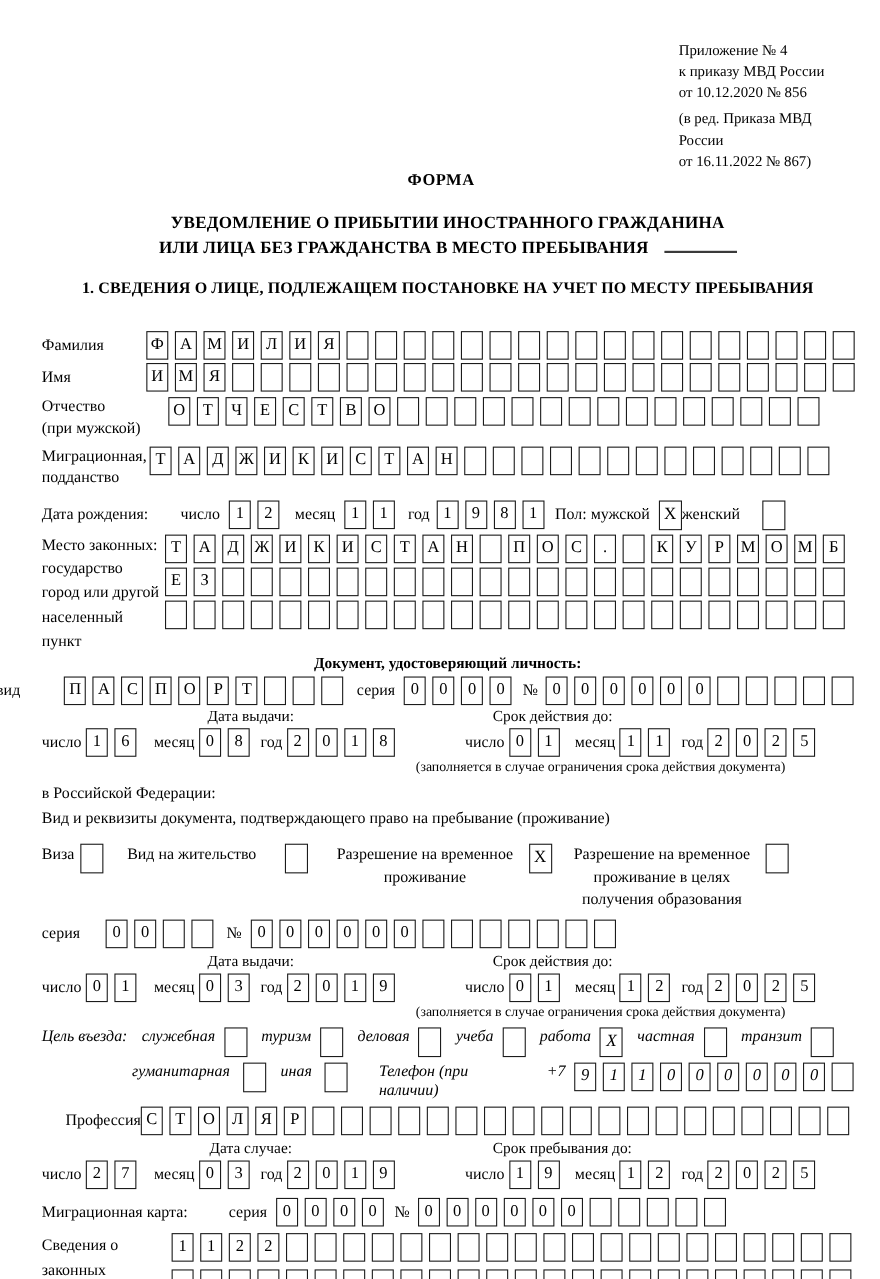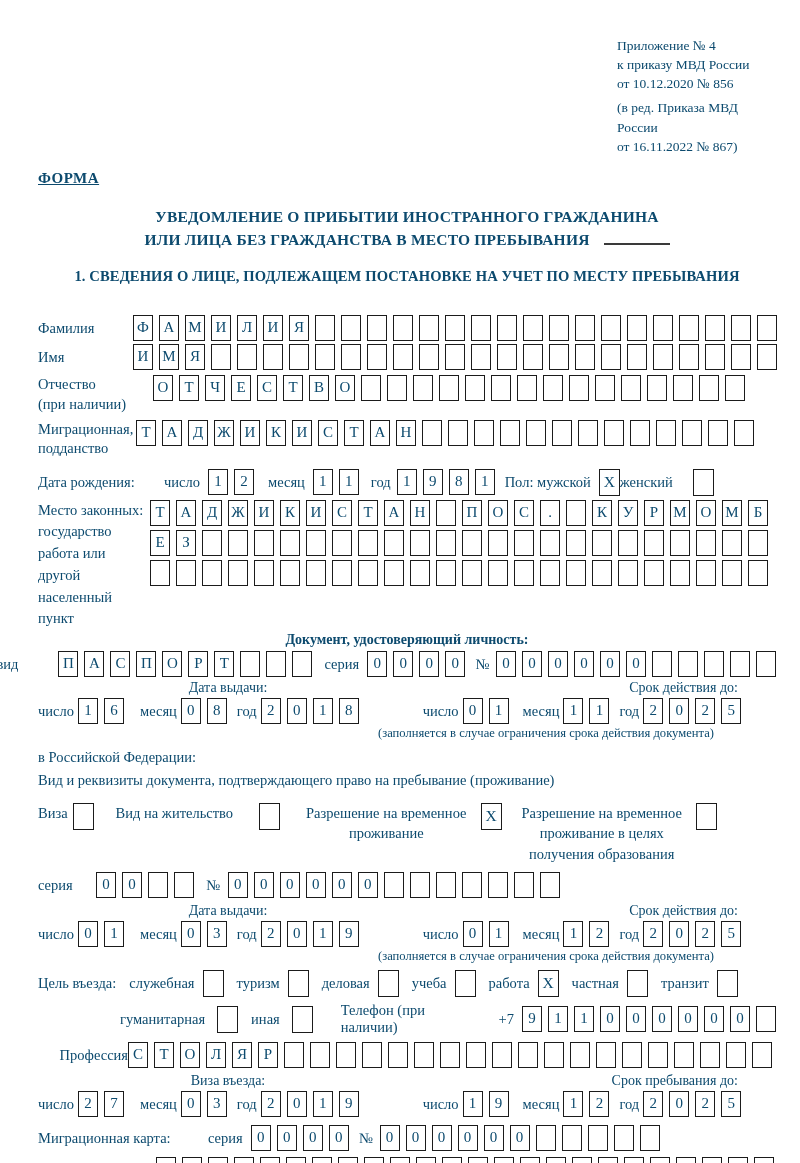--- a/index.html
+++ b/index.html
@@ -1,25 +1,25 @@
 <!DOCTYPE html>
 <html><head>
 <meta charset="utf-8">
 <style>
   * { margin:0; padding:0; box-sizing:border-box; }
   body { background:#888; }
   .page {
     width:800px; height:1163px; margin:0 auto; background:#ffffff;
-    font-family:"Liberation Serif","DejaVu Serif",serif; color:#0c4a6e;
+    font-family:"Liberation Serif","DejaVu Serif",serif; color:#000000;
     padding:36px 24px 20px 38px; overflow:hidden; position:relative;
   }
   
   .appendix { margin-left:579px; font-size:13.5px; line-height:1.42; }
   .appendix .ed { margin-top:5px; }
-  .forma { text-align:left; padding-right:12px; font-weight:bold; font-size:15px; margin-top:14px; letter-spacing:.5px;text-decoration:underline; }
+  .forma { text-align:center; padding-right:12px; font-weight:bold; font-size:15px; letter-spacing:.5px; }
   .title { text-align:center; font-weight:bold; font-size:15.5px; line-height:1.5; margin-top:18px; letter-spacing:.2px; }
   .blank-line { display:inline-block; width:66px; border-bottom:2.5px solid #3a3a3a; margin-left:14px; }
   .sec1 { font-weight:bold; font-size:14.6px; margin-top:17px; text-align:center; letter-spacing:.1px; }
 
   
   .row { display:flex; align-items:center; }
   .row.top { align-items:flex-start; }
   .lbl { font-size:14.5px; flex:0 0 auto; }
   .lbl2 { font-size:14.5px; line-height:1.35; }
   .cells { display:flex; gap:6px; flex-wrap:nowrap; }
@@ -32,33 +32,33 @@
     text-align:center; font-size:15.5px; line-height:23px; flex:0 0 auto;
   }
   .w95 { width:95px; } .w115 { width:115px; } .w98 { width:98px; } .w112 { width:112px; }
   .w85 { width:85px; } .w100 { width:100px; }
   .mt3 { margin-top:3px; } .mt5 { margin-top:5px; }
 
   
   .dates { margin-top:3px; }
   .dates .heads { display:flex; font-size:14px; }
   .dates .heads .h1 { width:340px; text-align:center; padding-left:40px; }
-  .dates .heads .h2 { width:360px; text-align:right; padding-left:70px; }
+  .dates .heads .h2 { width:360px; text-align:left; padding-left:70px; }
   .drow { display:flex; align-items:center; margin-top:2px; }
   .drow .dlbl { font-size:14.5px; margin-right:4px; }
   .dnote { font-size:12.6px; margin-top:2px; padding-left:340px; white-space:nowrap; }
 
   .para { font-size:14.5px; line-height:1.55; margin-top:5px; }
 
   .optrow { display:flex; align-items:flex-start; margin-top:12px; font-size:14.5px; }
   .opt { display:flex; align-items:flex-start; }
   .opt .ol { text-align:center; line-height:1.4; }
   .opt .cbox { margin-left:9px; margin-top:0; }
 
-  .goalrow { display:flex; align-items:center; font-size:14.5px; margin-top:6px; }
+  .goalrow { display:flex; font-size:14.5px; margin-top:6px;font-style:italic; }
   .goalrow .cbox, .sexbox { margin-left:8px; }
   .goalrow .og { margin-left:13px; }
 </style>
 </head>
 <body>
 
 <div class="page">
 
   <div class="appendix">
     <div>Приложение № 4</div>
@@ -135,21 +135,21 @@
         <span class="cell"></span>
         <span class="cell"></span>
         <span class="cell"></span>
         <span class="cell"></span>
       </div>
   </div>
 
   <div class="row top mt5">
     <div class="lbl2 w115">
       <div>Отчество</div>
-      <div>(при наличии)</div>
+      <div>(при мужской)</div>
     </div>
     <div class="cells">
         <span class="cell">О</span>
         <span class="cell">Т</span>
         <span class="cell">Ч</span>
         <span class="cell">Е</span>
         <span class="cell">С</span>
         <span class="cell">Т</span>
         <span class="cell">В</span>
         <span class="cell">О</span>
@@ -226,21 +226,21 @@
     <span class="lbl" style="margin-left:10px;"><span>Пол:</span> <span>мужской</span></span>
     <span class="cbox sexbox">X</span>
     <span class="lbl" style="">женский</span>
     <span class="cbox sexbox" style="margin-left:20px;"></span>
   </div>
 
   <div class="row top" style="margin-top:4px;">
     <div class="lbl2 w112" style="line-height:1.5;">
       <div>Место законных:</div>
       <div>государство</div>
-      <div>работа или другой</div>
+      <div>город или другой</div>
       <div>населенный пункт</div>
     </div>
     <div>
       <div class="cells">
           <span class="cell">Т</span>
           <span class="cell">А</span>
           <span class="cell">Д</span>
           <span class="cell">Ж</span>
           <span class="cell">И</span>
           <span class="cell">К</span>
@@ -567,21 +567,21 @@
         <span class="cell"></span>
         <span class="cell"></span>
         <span class="cell"></span>
         <span class="cell"></span>
         <span class="cell"></span>
       </div>
   </div>
 
   <div class="dates" style="margin-top:5px;">
     <div class="heads">
-      <div class="h1">Виза въезда:</div>
+      <div class="h1">Дата случае:</div>
       <div class="h2">Срок пребывания до:</div>
     </div>
     <div class="drow">
       <span class="dlbl">число</span>
       <div class="cells">
           <span class="cell">2</span>
           <span class="cell">7</span>
         </div>
       <span class="dlbl" style="margin-left:16px;">месяц</span>
       <div class="cells">

